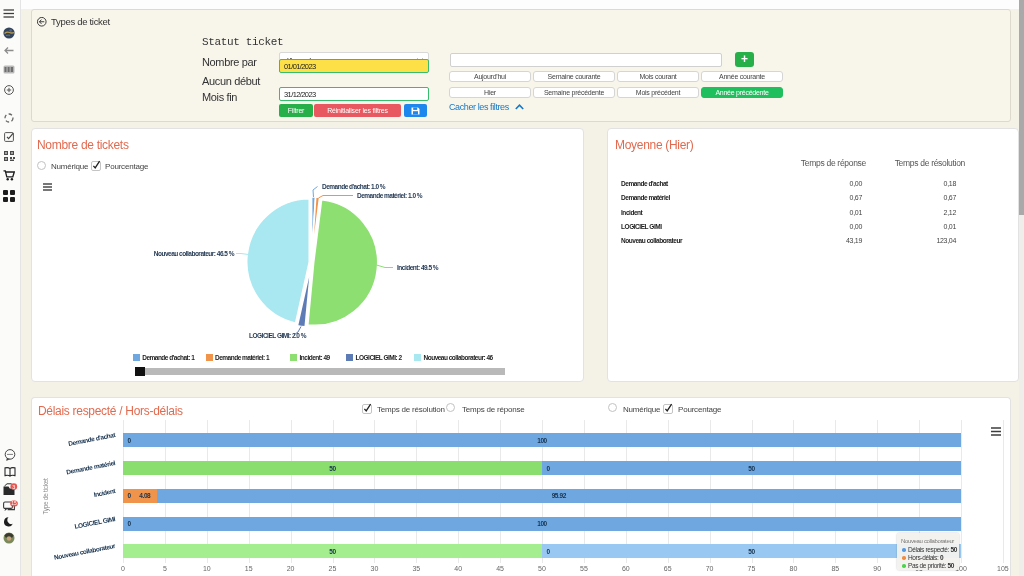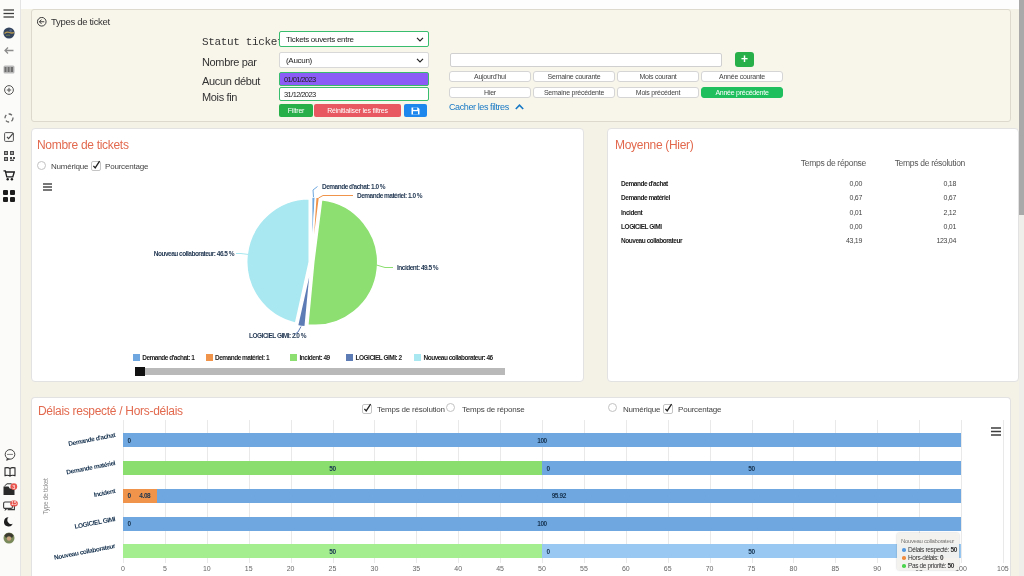--- a/index.html
+++ b/index.html
@@ -122,31 +122,26 @@
     <circle cx="5.5" cy="5.5" r="5" fill="none" stroke="#333" stroke-width="1.1"></circle>
     <path d="M5.2,3 L2.8,5.5 L5.2,8 M2.8,5.5 L8.4,5.5" stroke="#333" stroke-width="1.1" fill="none"></path>
   </svg>
   <div class="lbl" style="left:19px; top:6px; font-size:9.5px; letter-spacing:-0.3px;">Types de ticket</div>
 
   <div class="lbl" style="left:170px; top:26px;font-family:Liberation Mono, monospace;">Statut ticket</div>
   <div class="lbl" style="left:170px; top:46px;">Nombre par</div>
   <div class="lbl" style="left:170px; top:65px;">Aucun début</div>
   <div class="lbl" style="left:170px; top:81px;">Mois fin</div>
 
-  <div class="abs" style="left:247px; top:21px; width:150px; height:16px; background:#fff; border:1px solid #38bd6e; border-radius:2px; font-size:8px; letter-spacing:-0.3px; color:#222; line-height:15px; padding-left:6px;">Tickets ouverts entre
-    <svg class="abs" style="right:4px; top:5px;" width="8" height="5" viewBox="0 0 8 5">
-        <path d="M1,0.8 L4,3.8 L7,0.8" stroke="#222" stroke-width="1.2" fill="none"></path>
-      </svg>
-  </div>
   <div class="abs" style="left:247px; top:42px; width:150px; height:16px; background:#fff; border:1px solid #d8d8d8; border-radius:2px; font-size:8px; letter-spacing:-0.3px; color:#222; line-height:15px; padding-left:6px;">(Aucun)
     <svg class="abs" style="right:4px; top:5px;" width="8" height="5" viewBox="0 0 8 5">
         <path d="M1,0.8 L4,3.8 L7,0.8" stroke="#222" stroke-width="1.2" fill="none"></path>
       </svg>
   </div>
-  <div class="abs" style="left:247px; top:62px; width:150px; height:14px; background:#8b5cf6; border:1px solid #38bd6e; border-radius:2px; font-size:7.5px; letter-spacing:-0.6px; color:#222; line-height:13px; padding-left:4px;">01/01/2023</div>
+  <div class="abs" style="left:247px; top:49px; width:150px; height:14px; background:#fde047; border:1px solid #38bd6e; border-radius:2px; font-size:7.5px; letter-spacing:-0.6px; color:#222; line-height:13px; padding-left:4px;">01/01/2023</div>
   <div class="abs" style="left:247px; top:77px; width:150px; height:14px; background:#fff; border:1px solid #38bd6e; border-radius:2px; font-size:7.5px; letter-spacing:-0.6px; color:#222; line-height:13px; padding-left:4px;">31/12/2023</div>
 
   <div class="abs" style="left:247px; top:94px; width:34px; height:13px; background:#27b04a; border-radius:2px; color:#fff; font-size:7px; letter-spacing:-0.2px; text-align:center; line-height:13px;">Filtrer</div>
   <div class="abs" style="left:282px; top:94px; width:87px; height:13px; background:#e85860; border-radius:2px; color:#fff; font-size:7px; letter-spacing:-0.2px; text-align:center; line-height:13px;">Réinitialiser les filtres</div>
   <div class="abs" style="left:372px; top:94px; width:23px; height:13px; background:#1d87ee; border-radius:2px;">
     <svg class="abs" style="left:7px; top:2.5px;" width="9" height="8" viewBox="0 0 9 8">
       <path d="M0.5,0.5 L7,0.5 L8.5,2 L8.5,7.5 L0.5,7.5 Z" fill="#fff"></path>
       <rect x="2.2" y="0.5" width="4" height="2.4" fill="#1d87ee"></rect>
       <rect x="2" y="4.2" width="5" height="3.3" fill="#1d87ee"></rect>
     </svg>

